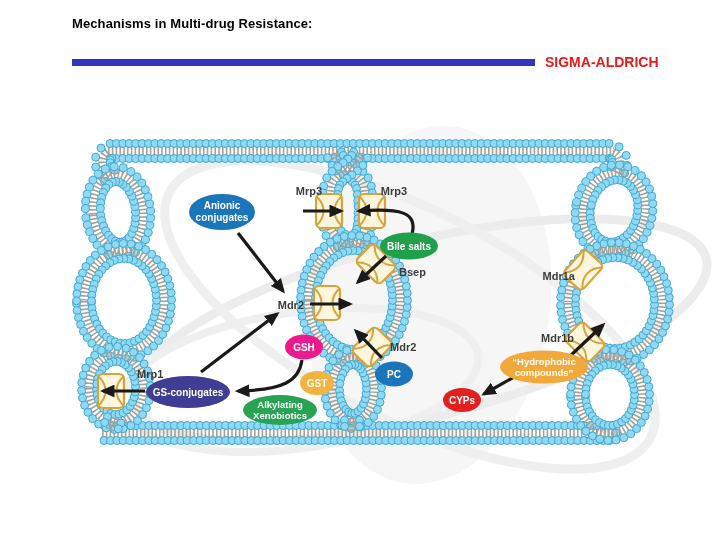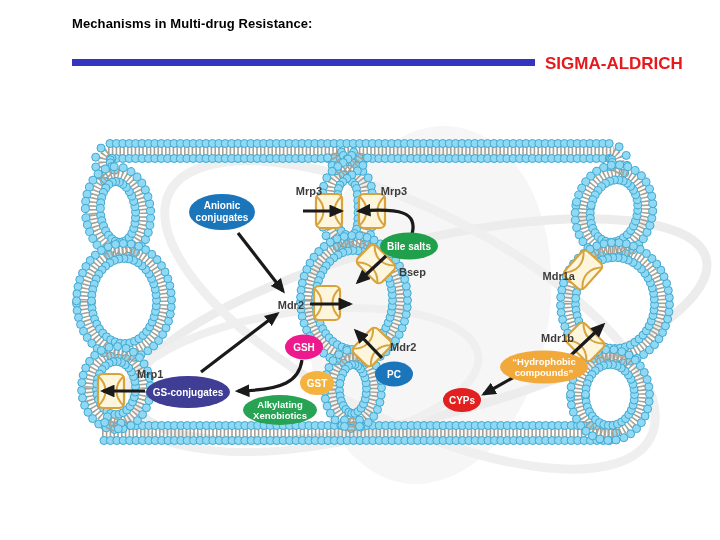--- a/index.html
+++ b/index.html
@@ -3,21 +3,21 @@
 <meta charset="utf-8">
 <style>
   html,body{margin:0;padding:0;background:#fff;}
   #slide{position:relative;width:720px;height:540px;background:#ffffff;overflow:hidden;
          font-family:"Liberation Sans",sans-serif;}
   .title-line{position:absolute;left:72px;color:#000;font-weight:bold;font-size:13px;
               white-space:nowrap;letter-spacing:0.1px;}
   #title1{top:16px;}
   #title2{top:40px;}
   #title-bar{position:absolute;left:72px;top:59px;width:463px;height:7px;}
-  #brand{position:absolute;left:545px;top:54px;font-weight:bold;font-size:17px;white-space:nowrap;}
+  #brand{position:absolute;left:545px;top:54px;font-weight:bold;font-size:14px;white-space:nowrap;}
   #diagram{position:absolute;left:0;top:0;}
   .mem{fill:none;stroke:#a8a194;stroke-width:9;stroke-dasharray:1.6 2.2;}
   .beads circle{fill:#8fd9f4;stroke:#41a8d0;stroke-width:1;}
   .arrow{fill:none;stroke:#1a1a1a;stroke-width:3.2;}
   .plabel{font-family:"Liberation Sans",sans-serif;font-size:11px;font-weight:bold;fill:#3c3c3c;}
   .oval-text{font-family:"Liberation Sans",sans-serif;font-weight:bold;fill:#ffffff;text-anchor:middle;}
   .t10{font-size:10px;} .t95{font-size:9.5px;}
 </style>
 </head>
 <body>

